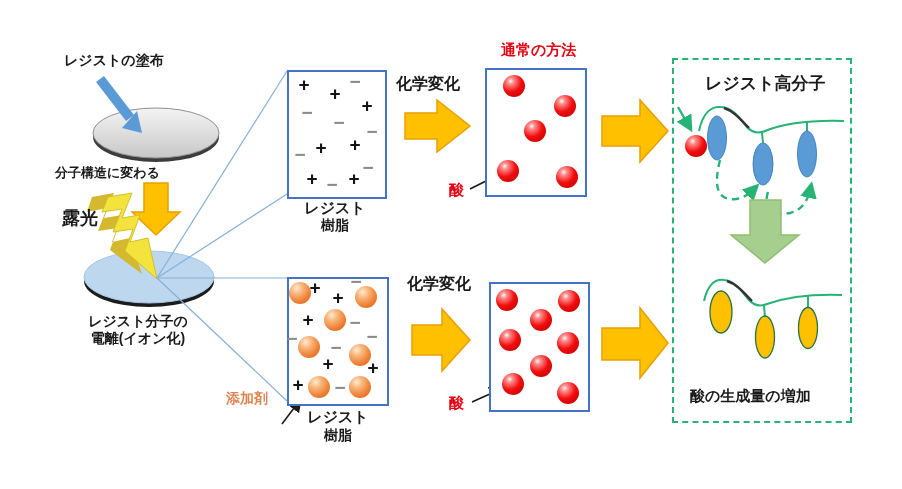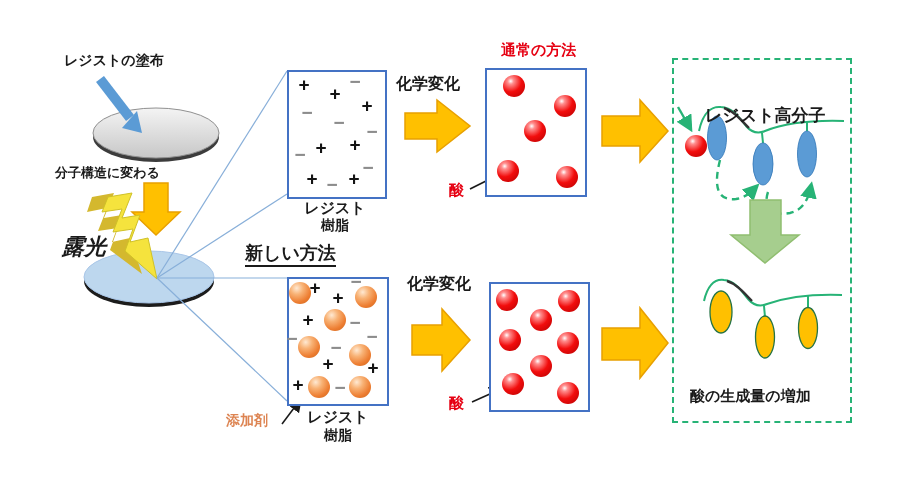--- a/index.html
+++ b/index.html
@@ -175,31 +175,34 @@
       <span class="sphere red" style="left: 510px; top: 340px;"></span>
       <span class="sphere red" style="left: 568px; top: 343px;"></span>
       <span class="sphere red" style="left: 541px; top: 366px;"></span>
       <span class="sphere red" style="left: 513px; top: 384px;"></span>
       <span class="sphere red" style="left: 568px; top: 393px;"></span>
       <span class="sphere red" style="left: 696px; top: 146px;"></span>
     </div>
 
   <div class="txt" style="left:64px;top:52px;font-size:14px;">レジストの塗布</div>
   <div class="txt" style="left:55px;top:165px;font-size:13px;">分子構造に変わる</div>
-  <div class="txt" style="left:62px;top:234px;font-size:22px;font-style:italic;">露光</div>
+  <div class="txt" style="left:62px;top:208px;font-size:18px;">露光</div>
+  <div class="txt ctr" style="left:78px;top:313px;width:120px;font-size:14px;">
+    <div>レジスト分子の</div>
+    <div>電離(イオン化)</div>
+  </div>
 
   <div class="txt ctr" style="left:287px;top:199px;width:96px;font-size:15px;">レジスト</div>
   <div class="txt ctr" style="left:287px;top:217px;width:96px;font-size:14px;">樹脂</div>
   <div class="txt" style="left:396px;top:75px;font-size:16px;">化学変化</div>
   <div class="txt red-t" style="left:501px;top:41px;font-size:15px;">通常の方法</div>
   <div class="txt red-t" style="left:449px;top:181px;font-size:15px;">酸</div>
 
-  <div class="txt" id="t-new-title" style="left:245px;top:243px;font-size:18px;">新しい方法</div>
-  <div class="txt" id="t-additive" style="left:226px;top:412px;font-size:14px;">添加剤</div>
+  <div class="txt" id="t-additive" style="left:226px;top:390px;font-size:14px;">添加剤</div>
   <div class="txt ctr" style="left:290px;top:408px;width:96px;font-size:15px;">レジスト</div>
   <div class="txt ctr" style="left:290px;top:427px;width:96px;font-size:14px;">樹脂</div>
   <div class="txt" style="left:407px;top:275px;font-size:16px;">化学変化</div>
   <div class="txt red-t" style="left:449px;top:394px;font-size:15px;">酸</div>
 
-  <div class="txt" style="left:705px;top:74px;font-size:17px;margin-top:32px;">レジスト高分子</div>
+  <div class="txt" style="left:705px;top:74px;font-size:17px;">レジスト高分子</div>
   <div class="txt" style="left:690px;top:387px;font-size:15px;">酸の生成量の増加</div>
 
 </div>
 
 </body></html>

